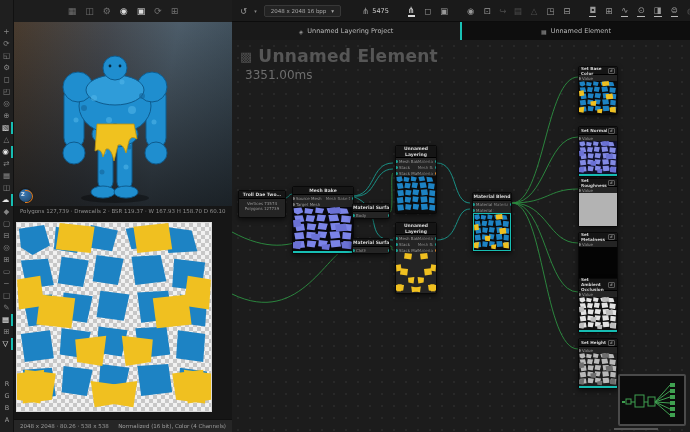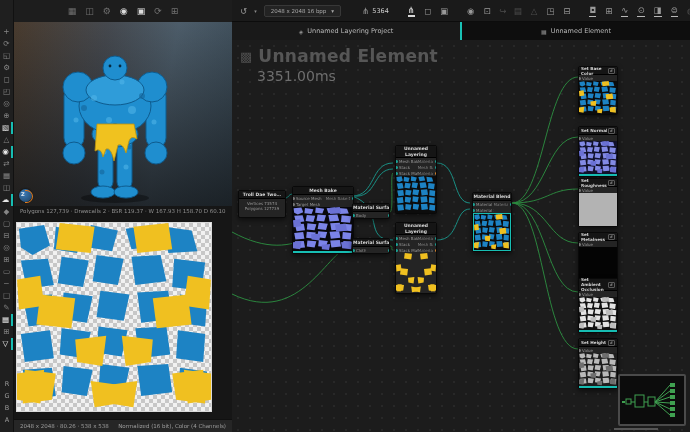--- a/index.html
+++ b/index.html
@@ -58,21 +58,21 @@
   .tab.active{background:#0e0e0e;border-left:2px solid #19c1b5;}
   .tab .tglyph{font-size:6px;color:#8d8d8d;}
   .tab span.tlabel{font-size:6.5px;color:#b9b9b9;white-space:nowrap;}
 
   
   #canvas{position:absolute;left:232px;top:40px;width:458px;height:392px;background-color:#1c1c1c;
     background-image:radial-gradient(circle,#282828 0.8px,transparent 0.8px);background-size:12px 12px;overflow:hidden;}
   #gtitle{position:absolute;left:8px;top:6px;display:flex;align-items:center;gap:6px;}
   #gtitle .gicon{font-size:13px;color:#4e4e4e;}
   #gtitle .gtext{font-size:17px;font-weight:bold;color:#565656;letter-spacing:.3px;}
-  #gtime{position:absolute;left:25px;top:28px;font-size:14px;color:#6e6e6e;}
+  #gtime{position:absolute;left:13px;top:28px;font-size:12px;color:#6e6e6e;}
   #wires{position:absolute;left:0;top:0;pointer-events:none;}
 
   .node{position:absolute;background:#242424;border:1px solid #090909;border-radius:2px;
     box-shadow:0 2px 5px rgba(0,0,0,.55);box-sizing:border-box;}
   .nhead{height:7px;line-height:7px;background:#151515;color:#d6d6d6;font-weight:bold;font-size:4.5px;
     text-align:center;border-bottom:1px solid #000;overflow:hidden;white-space:nowrap;border-radius:2px 2px 0 0;}
   .nhead.two{height:11px;line-height:5.5px;white-space:normal;padding:0 2px;}
   .nbody{font-size:4px;color:#9a9a9a;text-align:center;overflow:hidden;}
   .nrow{position:relative;height:6px;display:flex;align-items:center;justify-content:space-between;
     padding:0 3px;font-size:4px;color:#969696;overflow:hidden;white-space:nowrap;}
@@ -289,21 +289,21 @@
 
   <div id="topbar">
     <span class="tbicon">↺</span>
     <span class="caret">▾</span>
     <div id="resdrop">
       <span>2048 x 2048 16 bpp</span>
       <span class="caret">▾</span>
     </div>
     <div id="nodecount">
       <span class="tbicon">⋔</span>
-      <span class="num">5364</span>
+      <span class="num">5475</span>
     </div>
     <div class="tgroup">
       <span class="tbicon on">⋔</span>
         <span class="tbicon">◻</span>
         <span class="tbicon">▣</span>
     </div>
     <div class="tgroup">
       <span class="tbicon">◉</span>
         <span class="tbicon">⊡</span>
         <span class="tbicon dim">↪</span>

